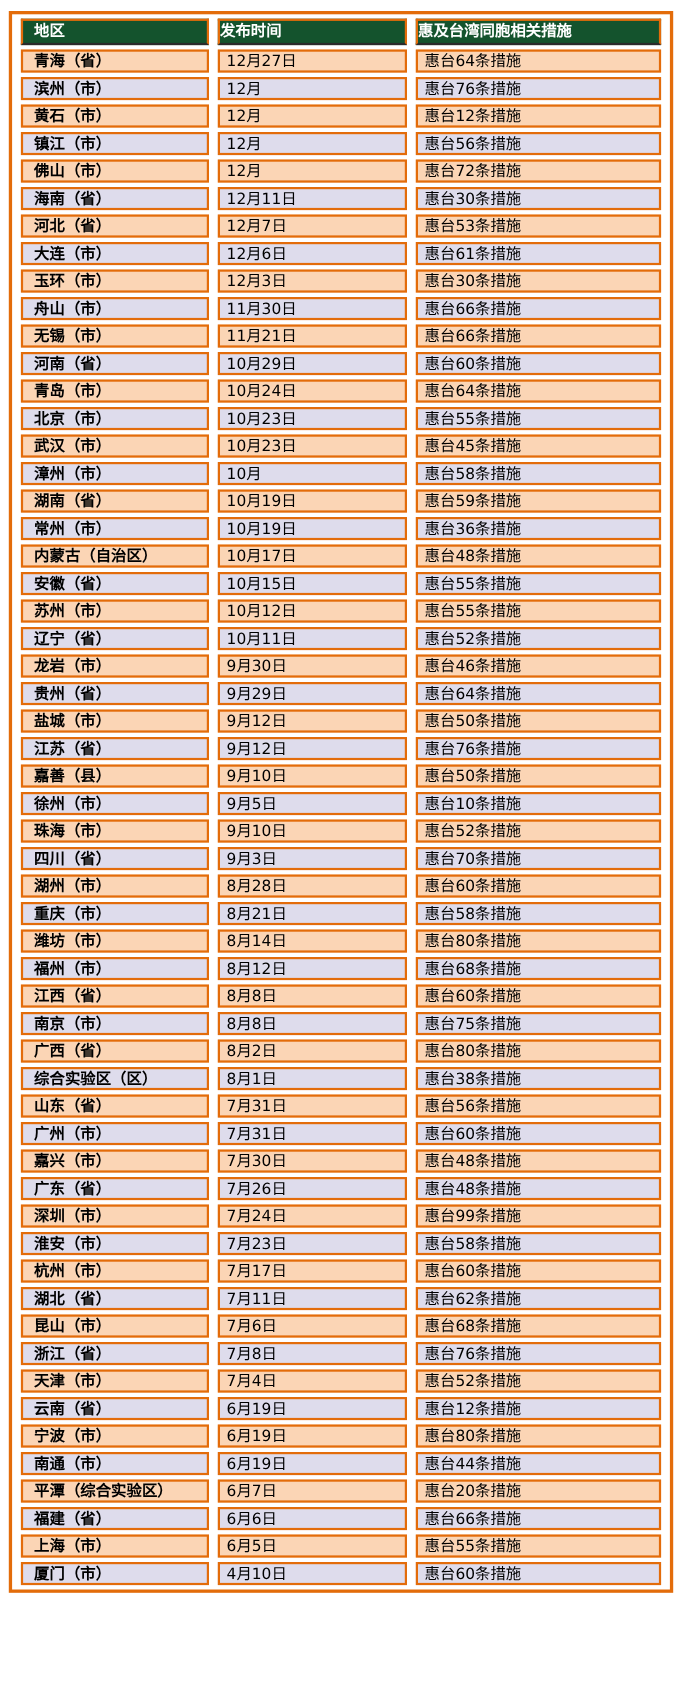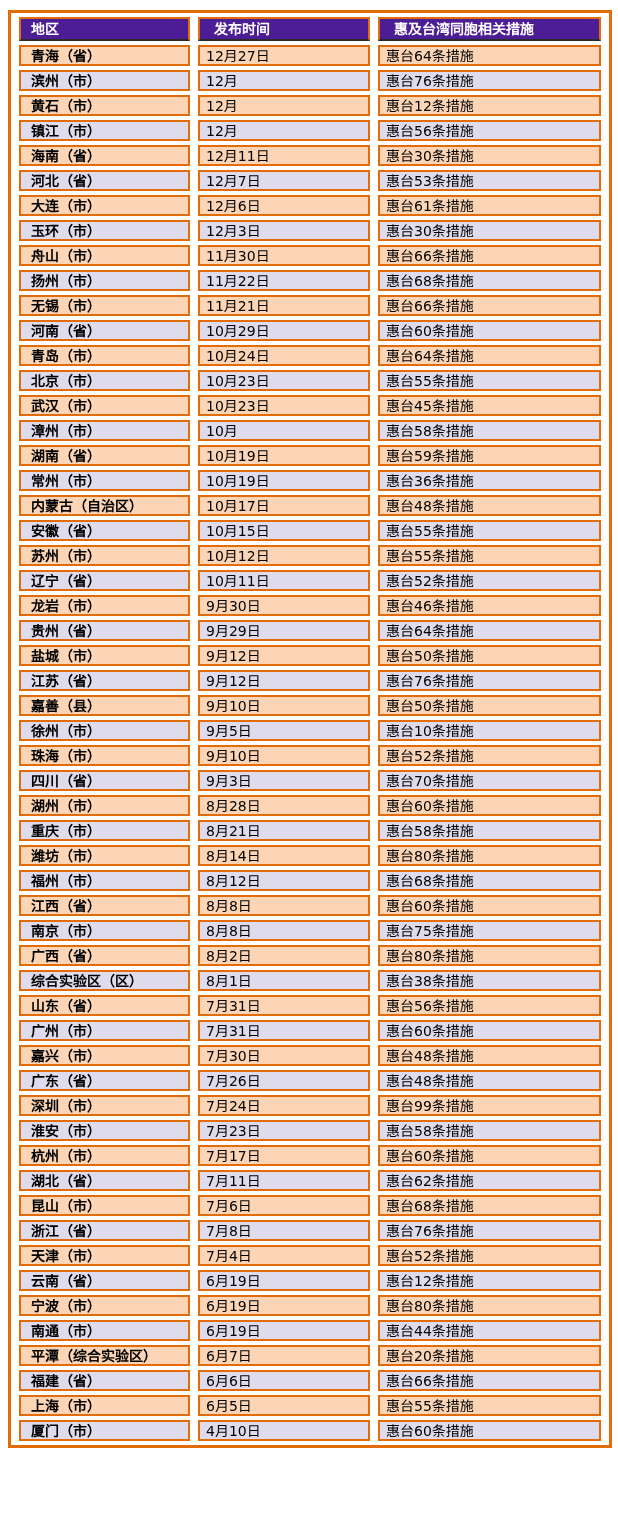--- a/index.html
+++ b/index.html
@@ -27,35 +27,35 @@
     border-collapse: separate;
     border-spacing: 8px 4px;
     table-layout: fixed;
     width: 100%;
     box-sizing: border-box;
   }
   col.c1 { width: 171px; }
   col.c2 { width: 172px; }
   col.c3 { width: 223px; }
   th {
-    background: #4c1d95;
+    background: #14532d;
     color: #FFFFFF;
     font-weight: bold;
     font-size: 14px;
     text-align: left;
     height: 24px;
     line-height: 1;
     padding: 0 0 0 10px;
     border: 2px solid #E36C0A;
     border-bottom: 2px solid #2B2B2B;
     box-sizing: border-box;
     white-space: nowrap;
     overflow: hidden;
   }
-  th.mid, th.right { padding-left: 14px; margin-top: 44px; }
+  th.mid, th.right { padding-left: 0; margin-top: 44px; }
   td {
     height: 21px;
     line-height: 1;
     font-size: 14px;
     color: #000000;
     border: 2px solid #E36C0A;
     box-sizing: border-box;
     padding: 0 0 0 6px;
     vertical-align: middle;
     white-space: nowrap;
@@ -101,20 +101,25 @@
             <td>黄石（市）</td>
             <td>12月</td>
             <td>惠台12条措施</td>
           </tr>
           <tr>
             <td>镇江（市）</td>
             <td>12月</td>
             <td>惠台56条措施</td>
           </tr>
           <tr>
+            <td>佛山（市）</td>
+            <td>12月</td>
+            <td>惠台72条措施</td>
+          </tr>
+          <tr>
             <td>海南（省）</td>
             <td>12月11日</td>
             <td>惠台30条措施</td>
           </tr>
           <tr>
             <td>河北（省）</td>
             <td>12月7日</td>
             <td>惠台53条措施</td>
           </tr>
           <tr>
@@ -124,25 +129,20 @@
           </tr>
           <tr>
             <td>玉环（市）</td>
             <td>12月3日</td>
             <td>惠台30条措施</td>
           </tr>
           <tr>
             <td>舟山（市）</td>
             <td>11月30日</td>
             <td>惠台66条措施</td>
-          </tr>
-          <tr>
-            <td>扬州（市）</td>
-            <td>11月22日</td>
-            <td>惠台68条措施</td>
           </tr>
           <tr>
             <td>无锡（市）</td>
             <td>11月21日</td>
             <td>惠台66条措施</td>
           </tr>
           <tr>
             <td>河南（省）</td>
             <td>10月29日</td>
             <td>惠台60条措施</td>

